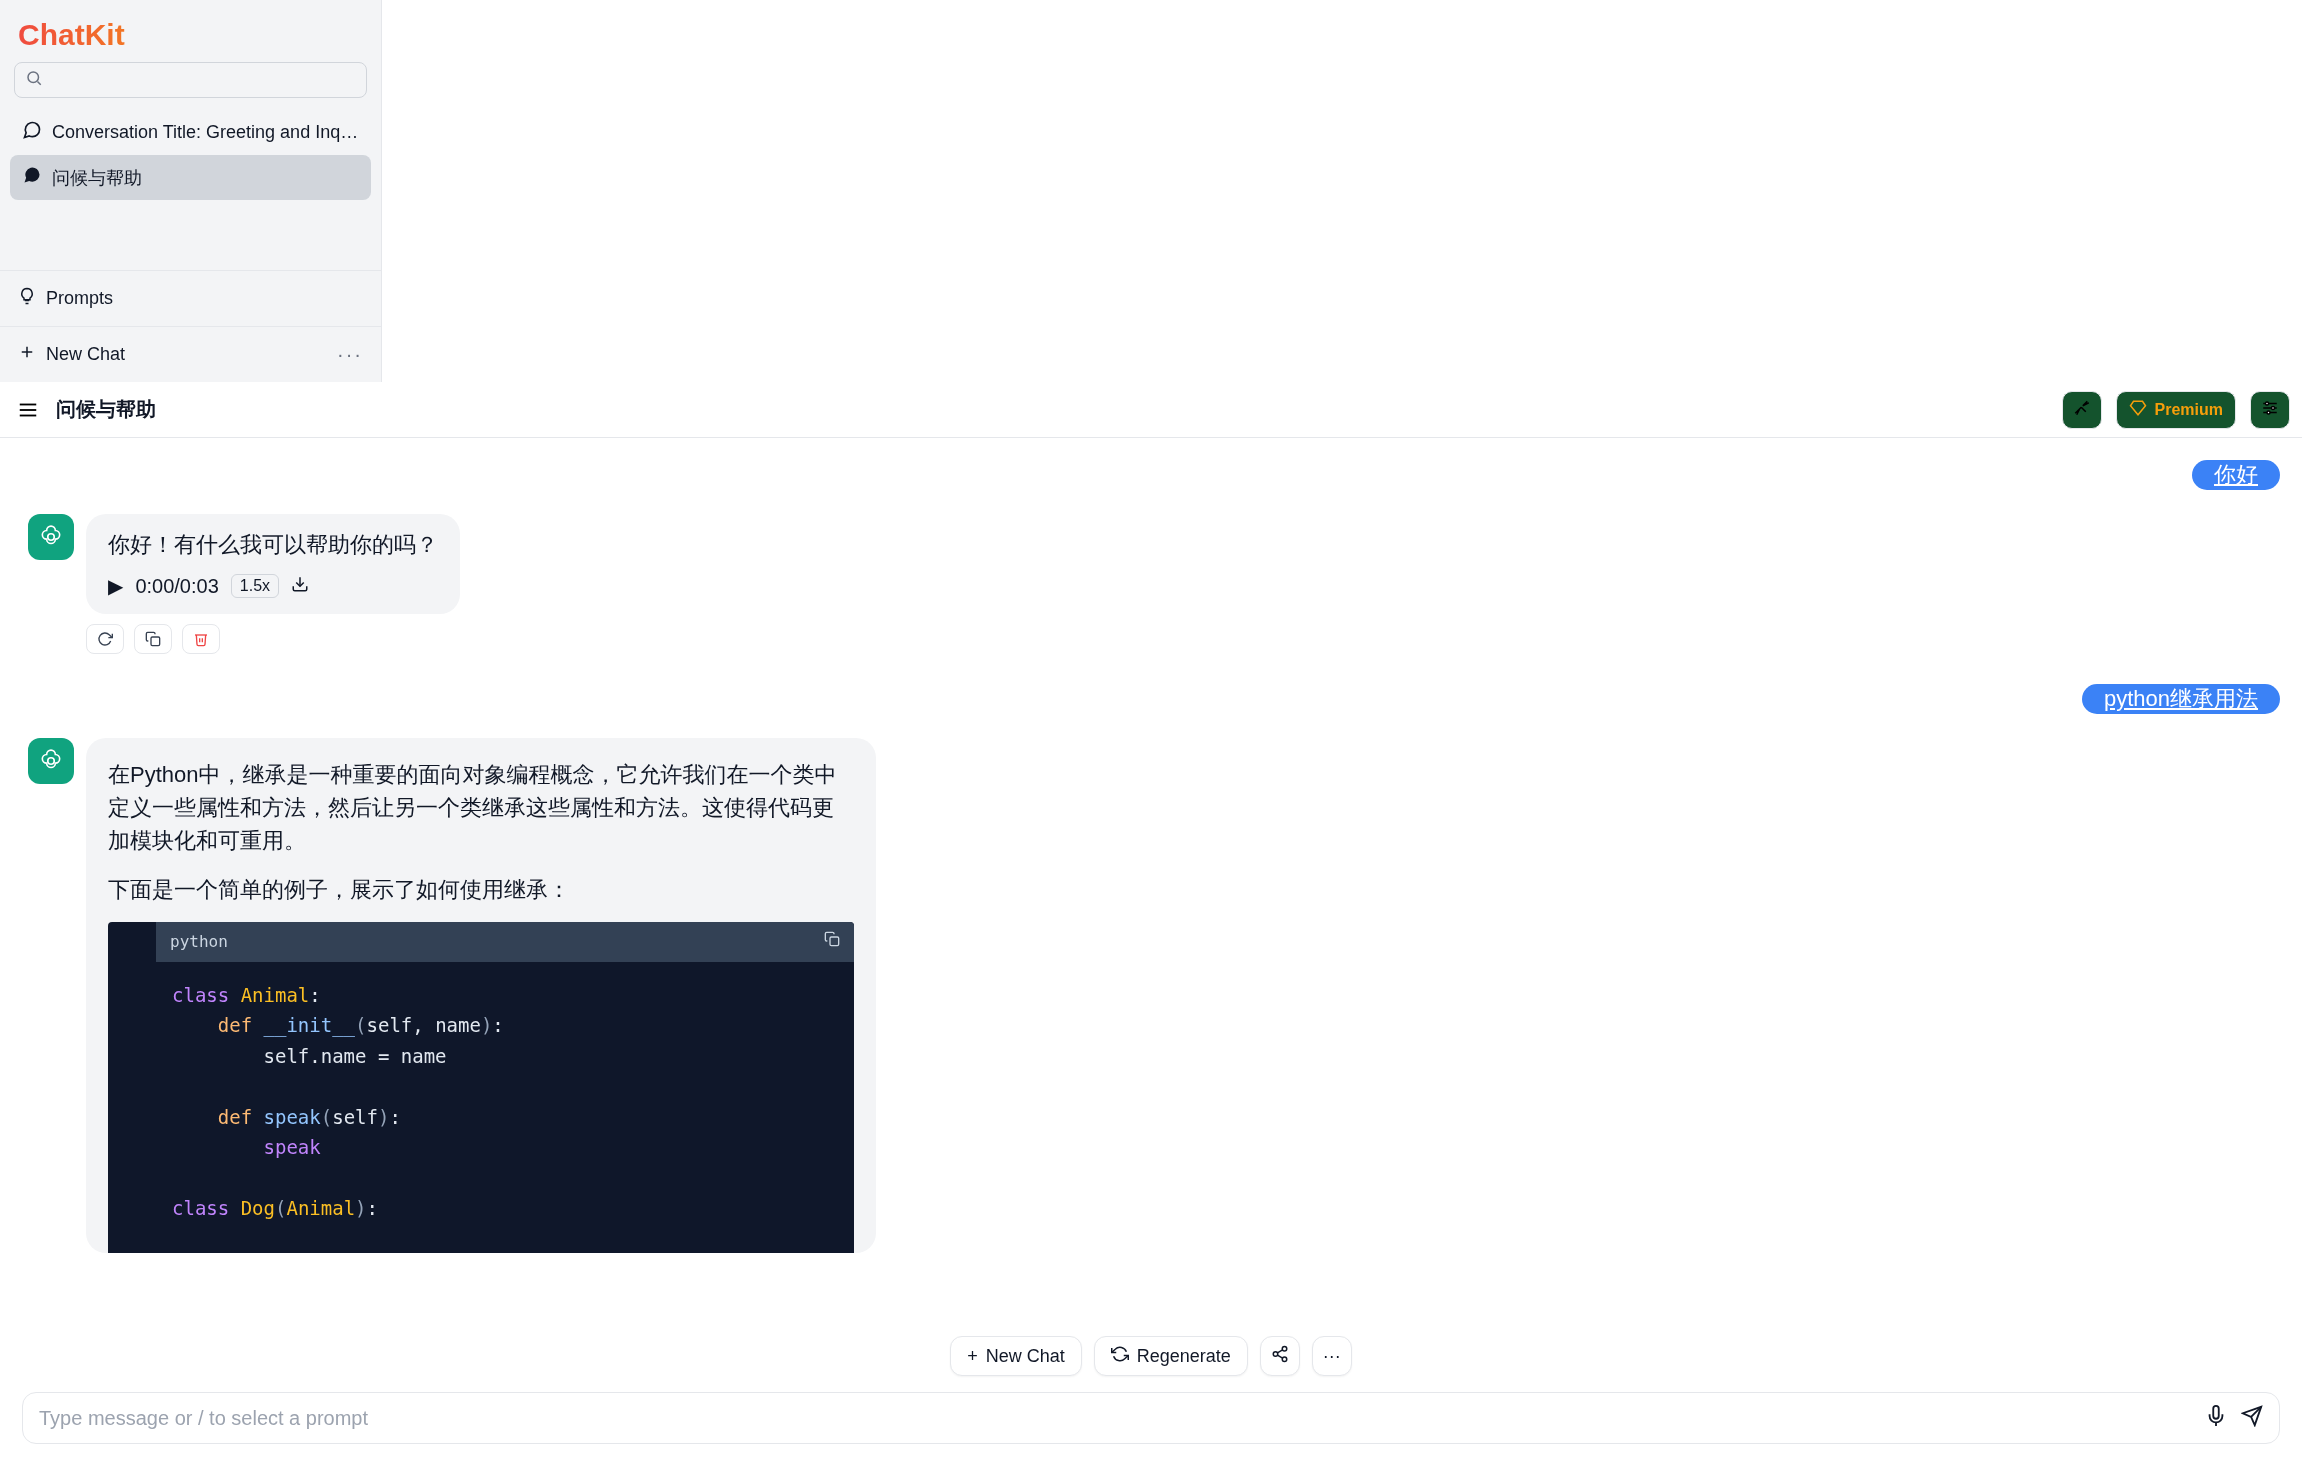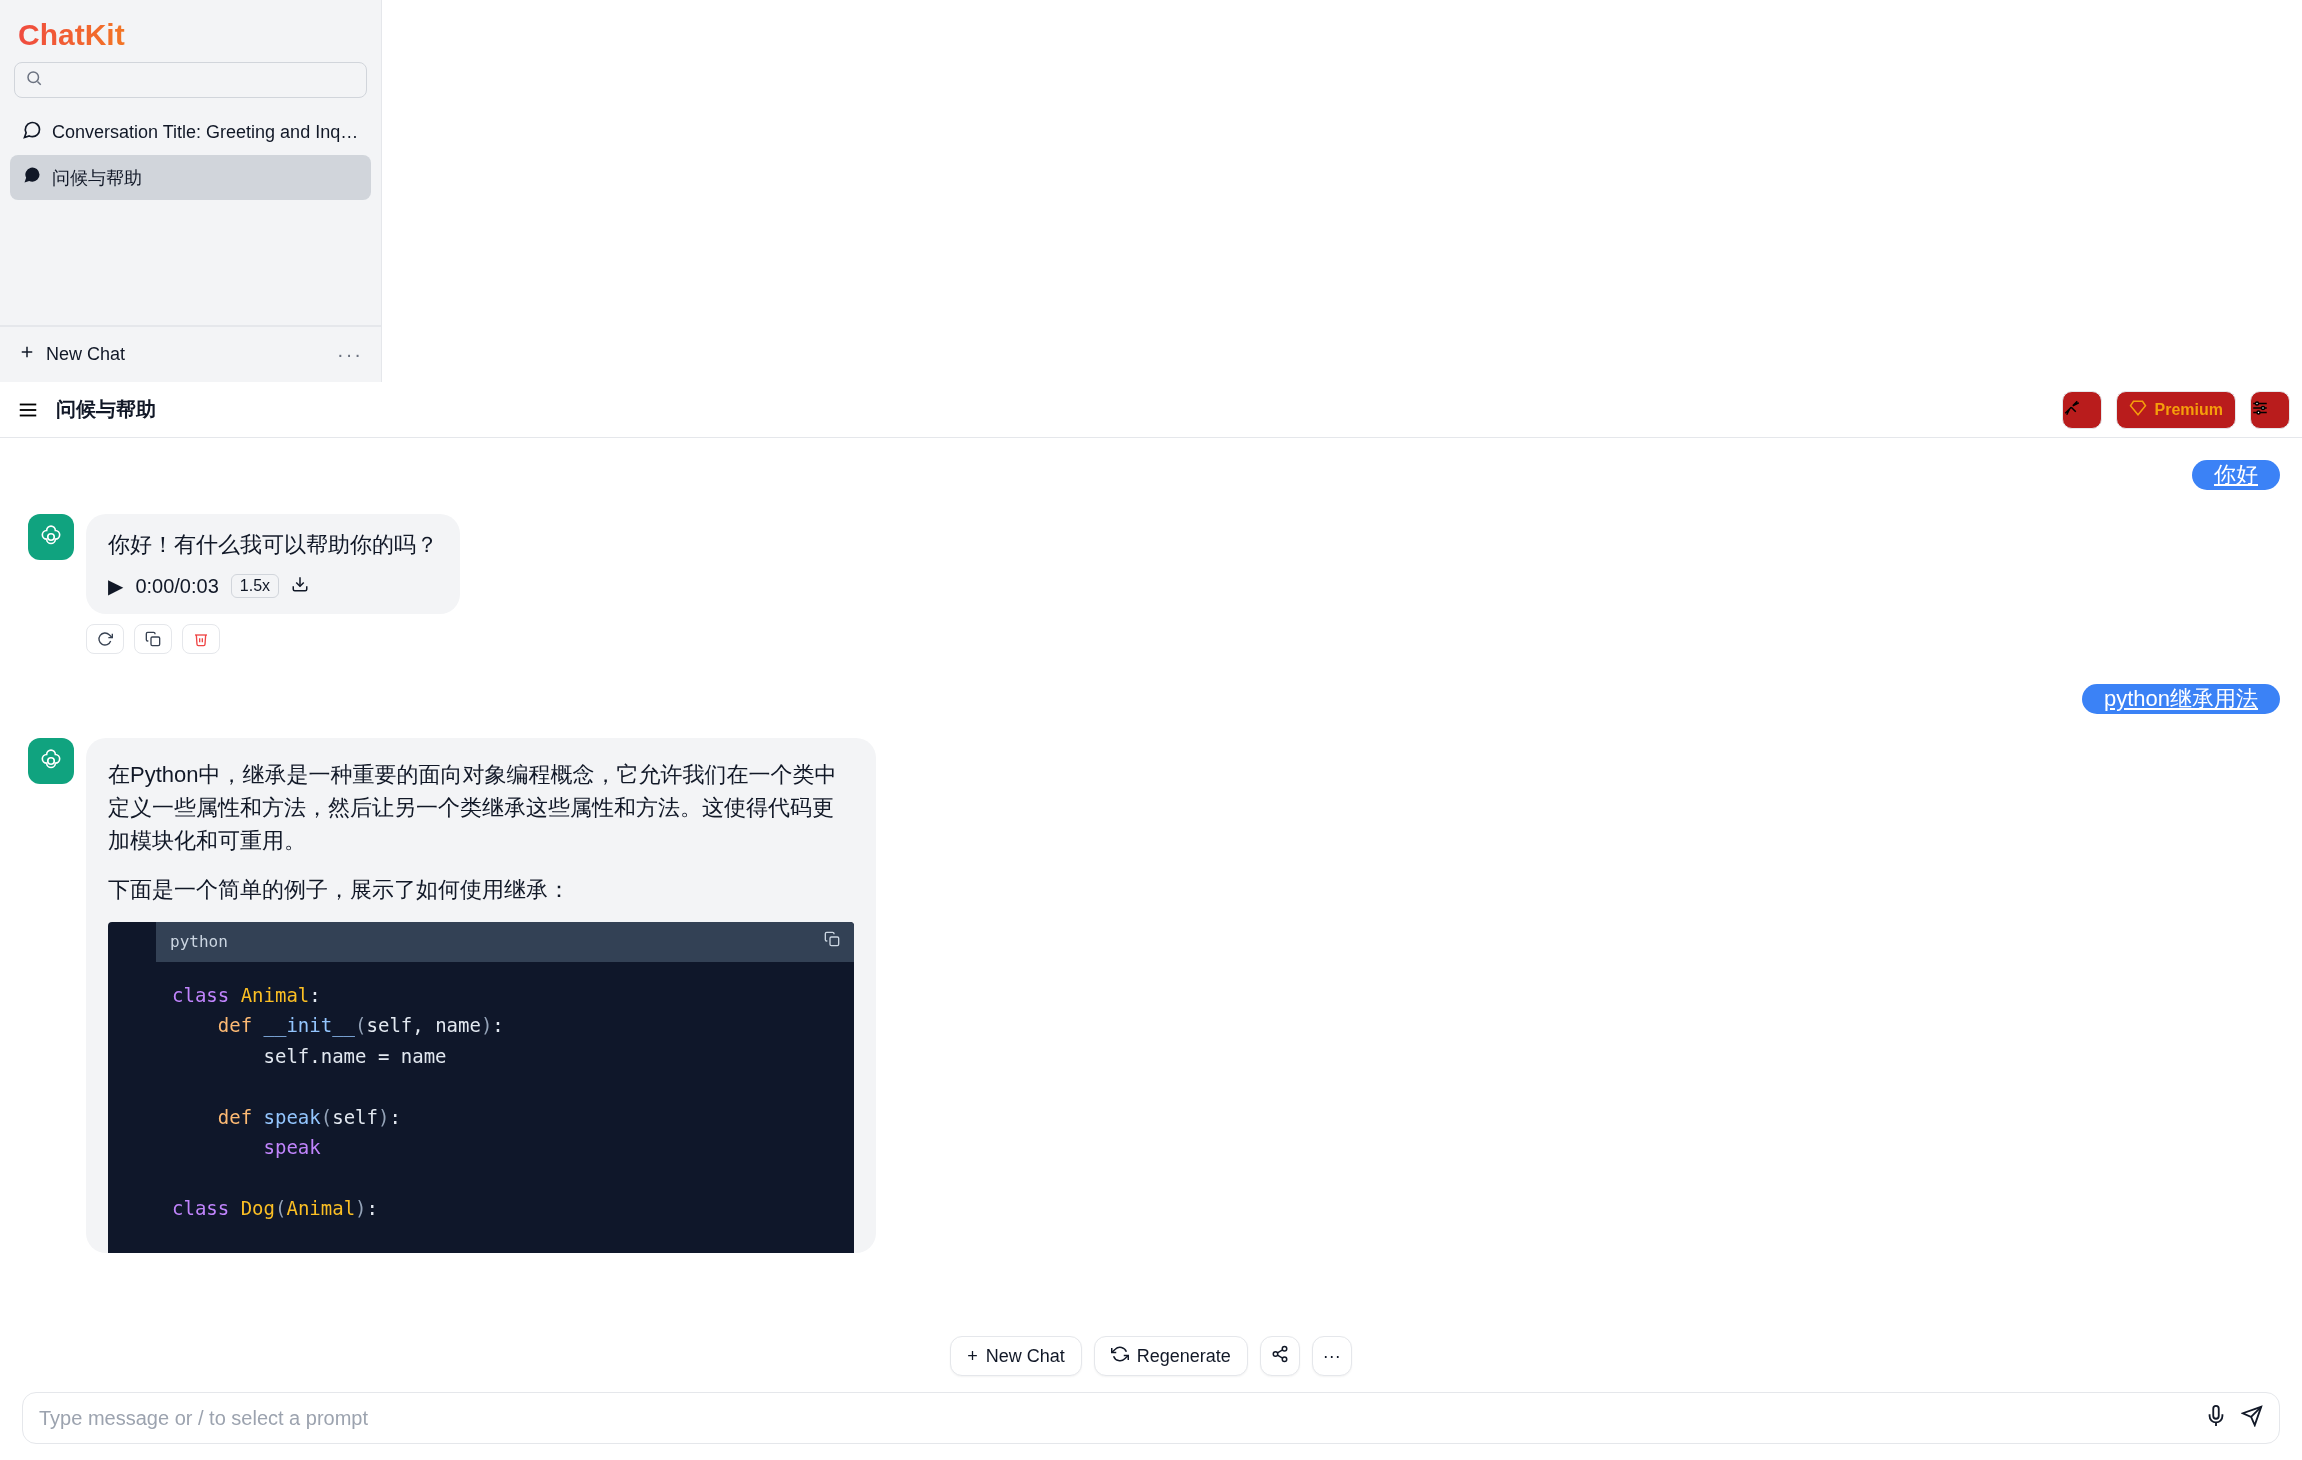--- a/index.html
+++ b/index.html
@@ -18,21 +18,21 @@
 .sidebar-bottom { border-top: 1px solid #e5e7eb; }
 .prompts-row, .newchat-row { display: flex; align-items: center; gap: 10px; padding: 16px 18px; font-size: 18px; color: #111827; cursor: pointer; }
 .newchat-row { justify-content: space-between; border-top: 1px solid #e5e7eb; }
 .newchat-row .left { display: flex; align-items: center; gap: 10px; }
 .ellipsis { color: #6b7280; font-size: 20px; letter-spacing: 2px; }
 .main { flex: 1; display: flex; flex-direction: column; min-width: 0; }
 .topbar { height: 56px; flex: 0 0 56px; display: flex; align-items: center; gap: 14px; padding: 0 12px 0 14px; border-bottom: 1px solid #e5e7eb; }
 .topbar .hamb { display: flex; align-items: center; justify-content: center; width: 28px; height: 28px; cursor: pointer; }
 .topbar .title { font-size: 20px; font-weight: 600; color: #111827; }
 .topbar .spacer { flex: 1; }
-.pill { height: 38px; border: 1px solid #e5e7eb; border-radius: 10px; background: #b91c1c; display: flex; align-items: center; justify-content: flex-start; padding: 0 12px; cursor: pointer; }
+.pill { height: 38px; border: 1px solid #e5e7eb; border-radius: 10px; background: #14532d; display: flex; align-items: center; justify-content: center; padding: 0 12px; cursor: pointer; }
 .pill.icon-only { width: 40px; padding: 0; }
 .premium { color: #f59e0b; font-weight: 700; gap: 8px; }
 .premium svg { width: 18px; height: 18px; }
 .chat-scroll { flex: 1; overflow: hidden; position: relative; padding: 14px 22px 0 28px; }
 .user-msg { display: flex; justify-content: flex-end; margin: 8px 0 24px 0; }
 .user-bubble { background: #3b82f6; color: #fff; font-size: 22px; border-radius: 24px; padding: 0 22px; text-decoration: underline; }
 .assistant-row { display: flex; gap: 12px; margin-bottom: 30px; align-items: flex-start; }
 .avatar { width: 46px; height: 46px; border-radius: 12px; background: #10a37f; display: flex; align-items: center; justify-content: center; flex: 0 0 46px; color: #fff; }
 .avatar svg { width: 26px; height: 26px; }
 .assistant-content { max-width: 780px; text-align: center; }
@@ -96,20 +96,28 @@
         <span>
           <svg viewBox="0 0 24 24" fill="currentColor">
               <path d="M21 11.5a8.38 8.38 0 0 1-8.5 8.5 8.5 8.5 0 0 1-3.9-.95L3 21l1.95-5.6A8.5 8.5 0 1 1 21 11.5z"></path>
             </svg>
         </span>
         <span class="lbl">问候与帮助</span>
       </div>
     </div>
 
     <div class="sidebar-bottom">
+      <div class="prompts-row">
+        <span>
+          <svg width="18" height="18" viewBox="0 0 24 24" fill="none" stroke="currentColor" stroke-width="2">
+              <path d="M9 18h6M10 22h4M12 2a7 7 0 0 0-4 12.7V17h8v-2.3A7 7 0 0 0 12 2z"></path>
+            </svg>
+        </span>
+        <span>Prompts</span>
+      </div>
       <div class="newchat-row">
         <div class="left">
           <span>
             <svg width="18" height="18" viewBox="0 0 24 24" fill="none" stroke="currentColor" stroke-width="2">
                 <line x1="12" y1="5" x2="12" y2="19"></line>
                 <line x1="5" y1="12" x2="19" y2="12"></line>
               </svg>
           </span>
           <span>New Chat</span>
         </div>

